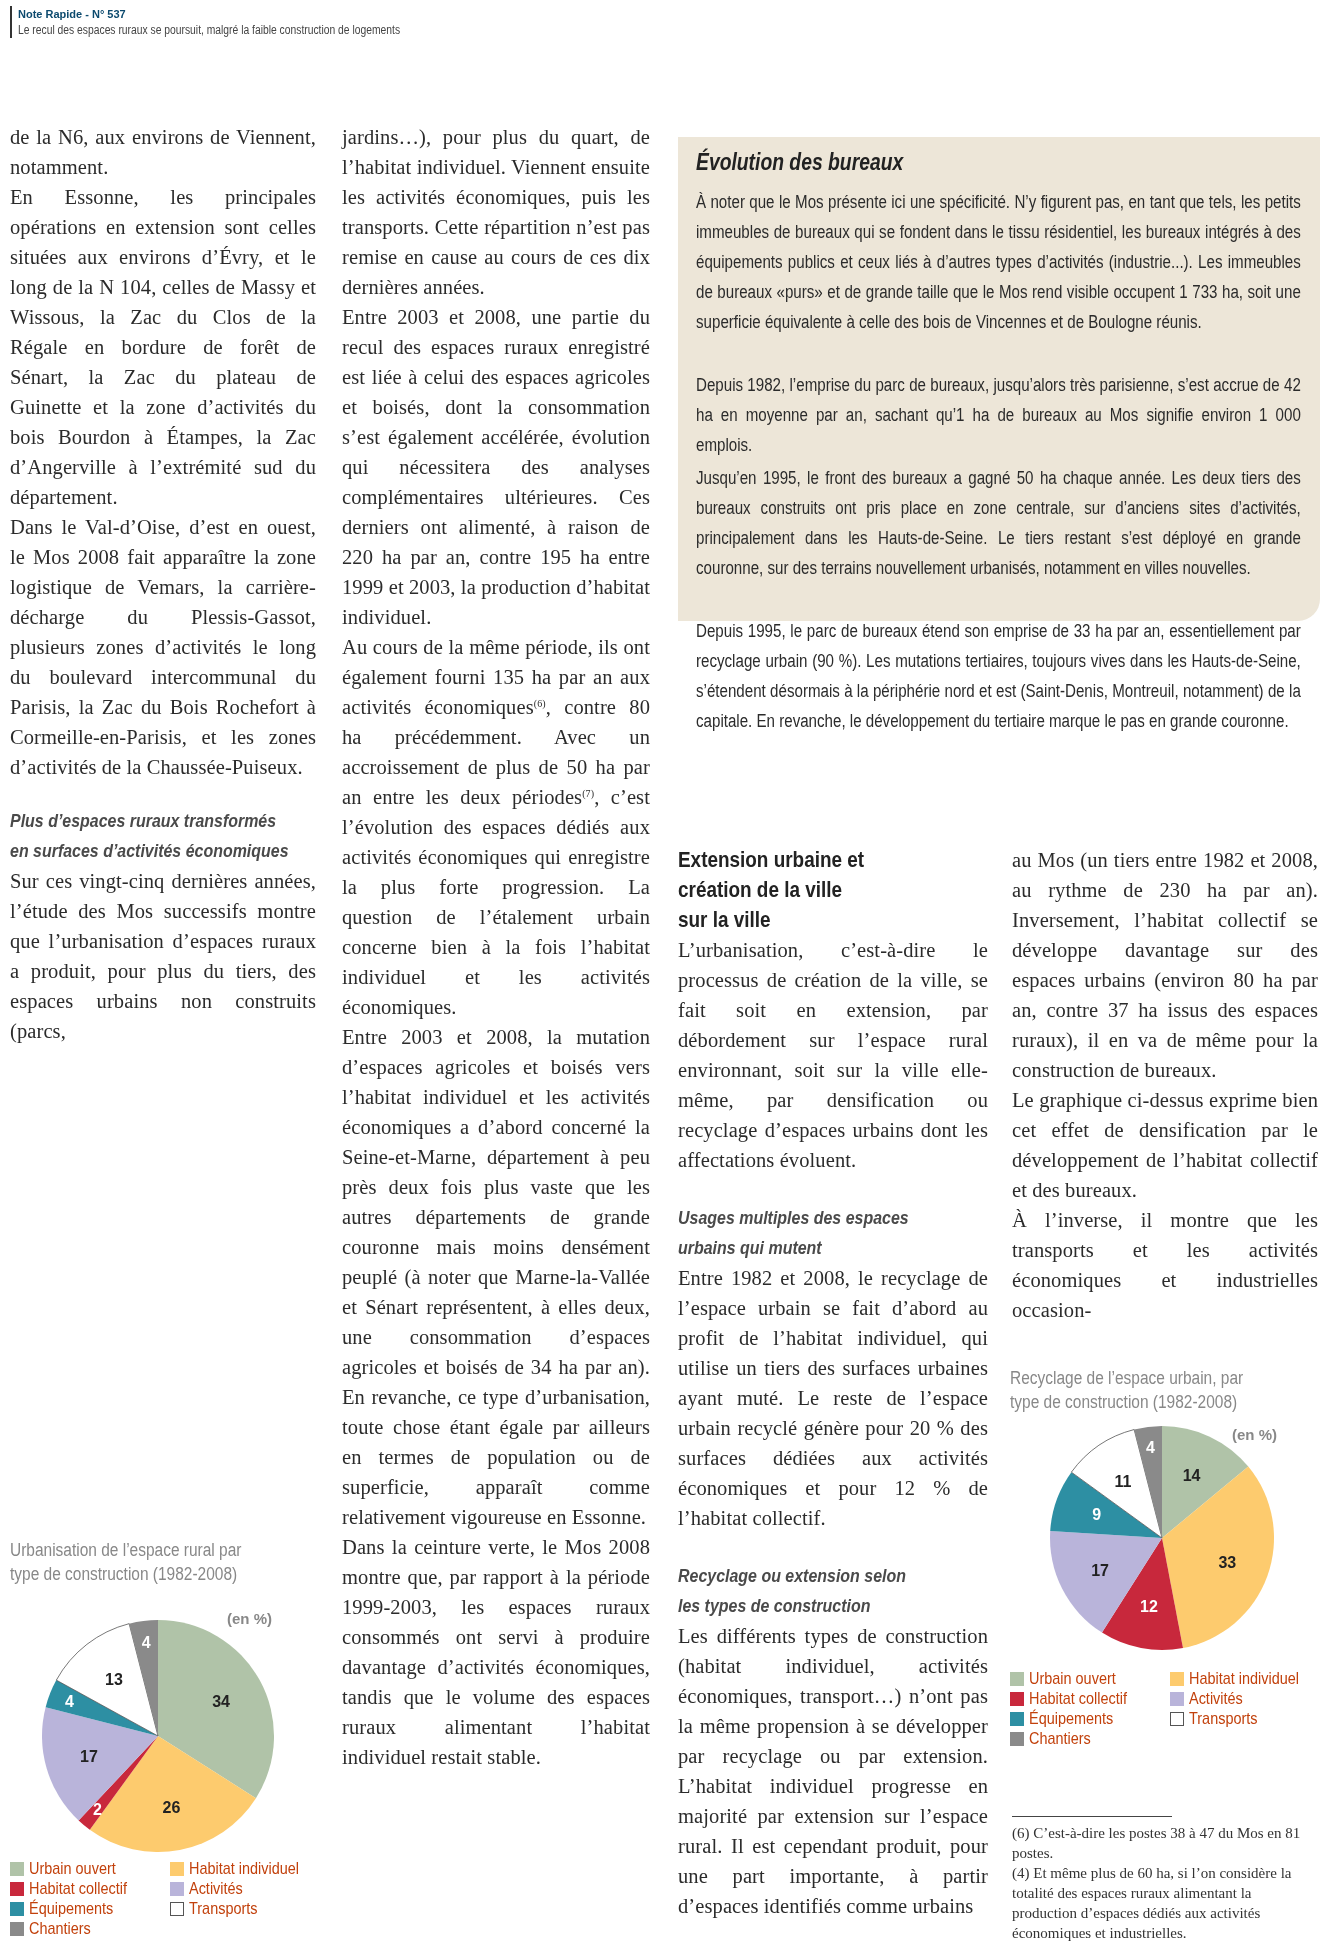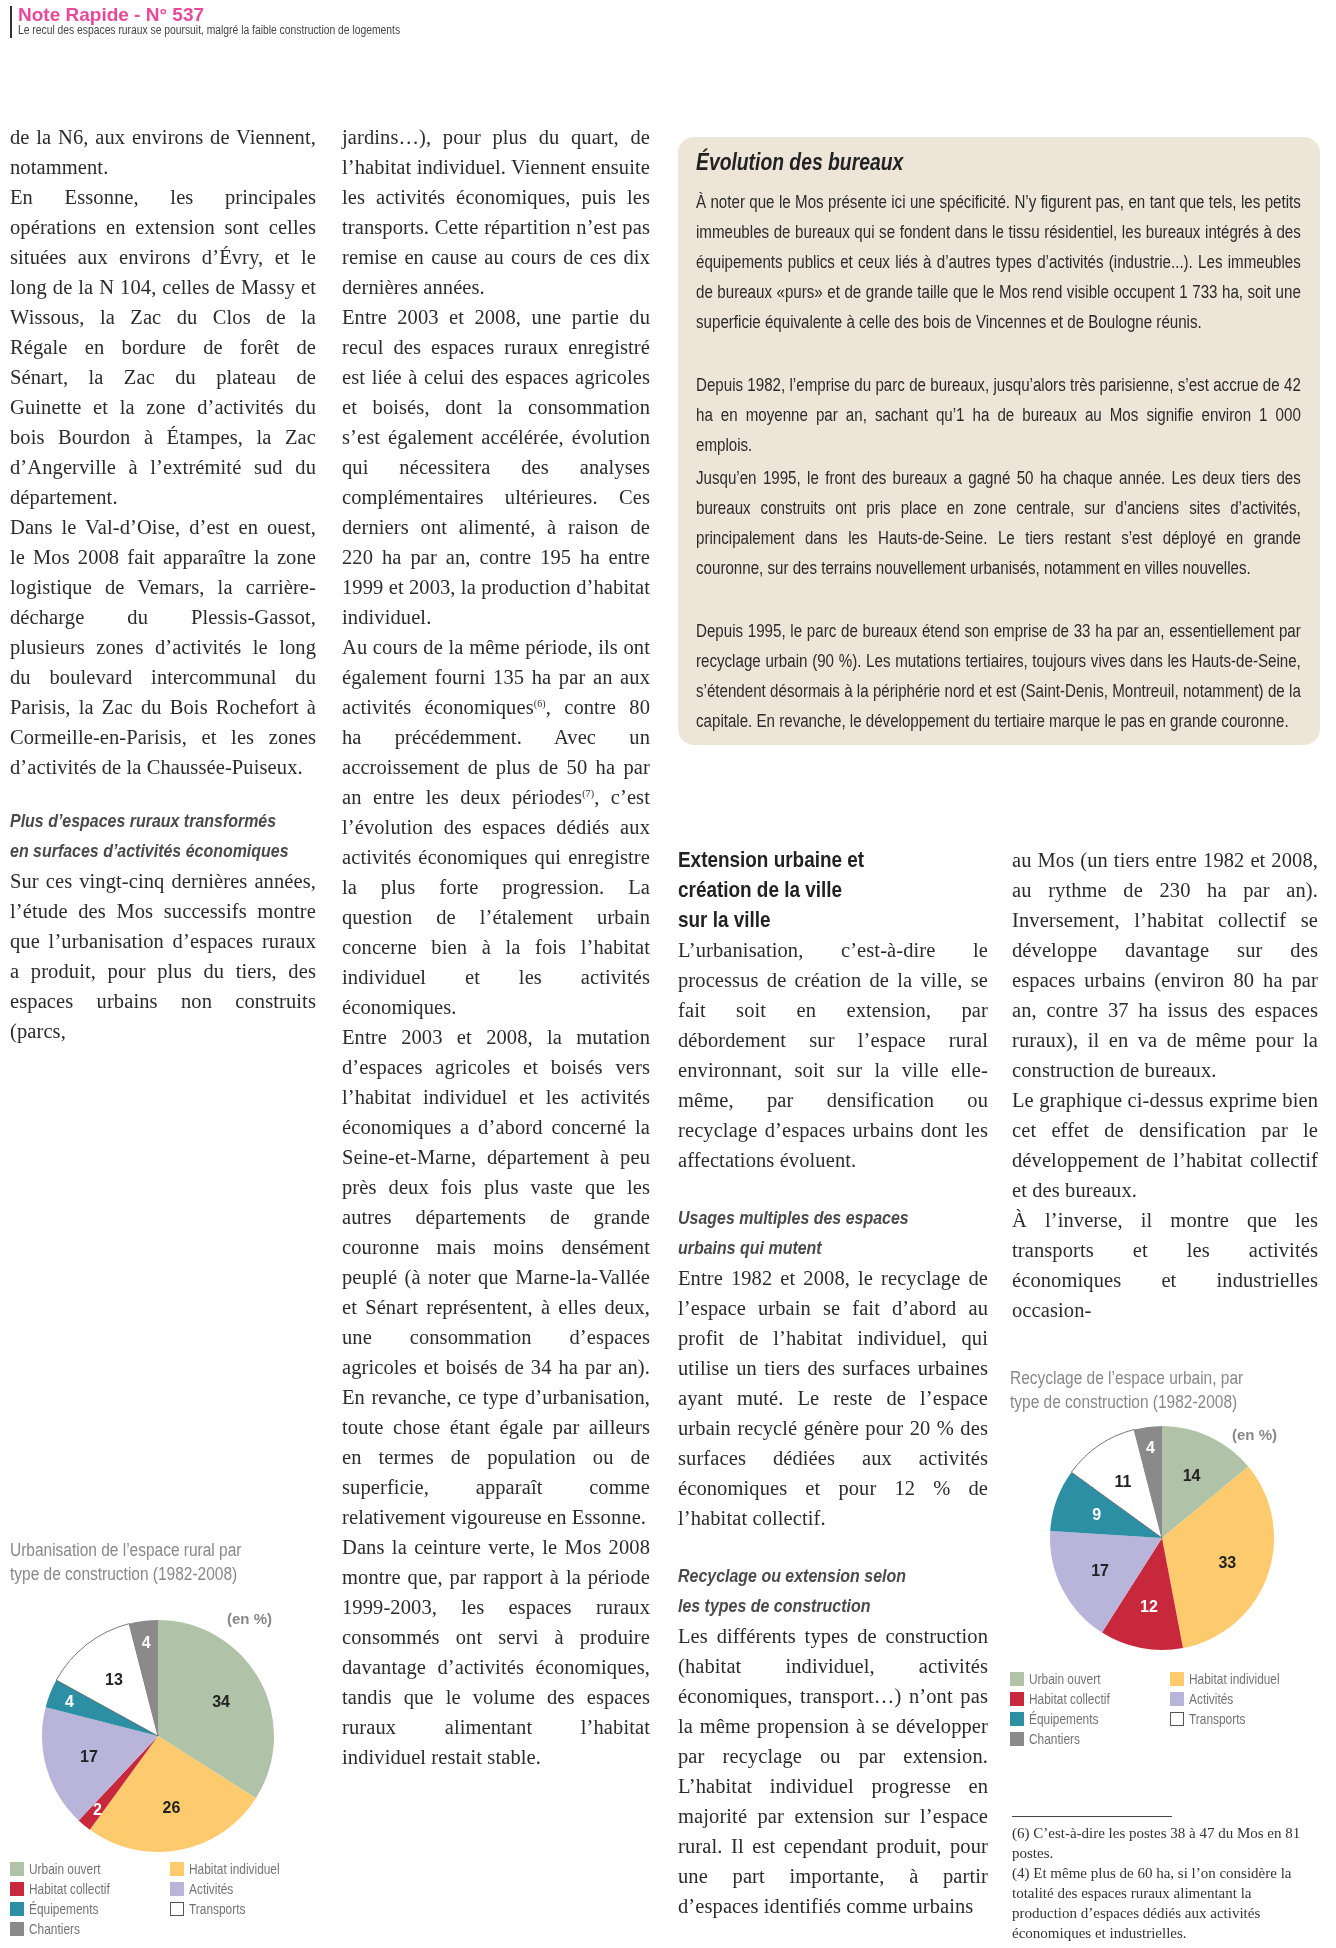--- a/index.html
+++ b/index.html
@@ -1,39 +1,39 @@
 <!DOCTYPE html>
 <html><head>
 <meta charset="utf-8">
 <style>
   html, body { margin:0; padding:0; }
   body { width:1336px; height:1948px; background:#ffffff; position:relative; overflow:hidden;
          font-family:"DejaVu Serif", "Liberation Serif", serif; color:#2a2a2a; }
   .header { position:absolute; left:10px; top:6px; border-left:2px solid #333; padding-left:6px; }
-  .header .t1 { font-family:"Liberation Sans", sans-serif; font-weight:bold; font-size:19px; color:#ec4899; line-height:17px; }
+  .header .t1 { font-family:"Liberation Sans", sans-serif; font-weight:bold; font-size:11px; color:#0c4a6e; line-height:17px; }
   .header .t2 { font-family:"Liberation Sans", sans-serif; font-size:12px; color:#444; line-height:15px; transform:scaleX(0.86); transform-origin:left; white-space:nowrap; }
   .col { position:absolute; }
   .body-text { font-family:"Liberation Serif", serif; font-size:20.5px; line-height:30px; color:#2b2b2b;
                text-align:justify; hyphens:manual; margin:0; letter-spacing:0.1px; }
   .body-text p { margin:0; }
   .sub { font-family:"Liberation Sans", sans-serif; font-weight:bold; font-style:italic; font-size:19px;
          line-height:30px; color:#4a4a4a; transform:scaleX(0.84); transform-origin:left; white-space:nowrap; }
   .h2 { font-family:"Liberation Sans", sans-serif; font-weight:bold; font-size:22px; line-height:30px; color:#222;
         transform:scaleX(0.86); transform-origin:left; white-space:nowrap; }
   sup { font-size:10px; vertical-align:7px; line-height:0; }
-  .box { position:absolute; left:678px; top:137px; width:642px; height:608px; background:#ede6d8;
-         border-bottom-right-radius:22px;border-radius:16px; }
+  .box { position:absolute; left:678px; top:137px; width:642px; height:484px; background:#ede6d8;
+         border-bottom-right-radius:22px; }
   .box .bt { position:absolute; left:18px; top:12px; font-family:"Liberation Sans", sans-serif; font-weight:bold; font-style:italic;
              font-size:23px; color:#222; transform:scaleX(0.84); transform-origin:left; white-space:nowrap; }
   .box .bp { position:absolute; left:18px; width:720px; font-family:"Liberation Sans", sans-serif; font-size:18px; line-height:30px;
              color:#2b2b2b; transform:scaleX(0.84); transform-origin:left; text-align:justify; margin:0; }
   .chart-title { font-family:"Liberation Sans", sans-serif; font-size:18px; line-height:24px; color:#888;
                  transform:scaleX(0.86); transform-origin:left; white-space:nowrap; }
   .unit { position:absolute; font-family:"Liberation Sans", sans-serif; font-weight:bold; font-size:15px; color:#888; }
-  .legend { position:absolute; font-family:"Liberation Sans", sans-serif; font-size:14px; color:#737373; }
+  .legend { position:absolute; font-family:"Liberation Sans", sans-serif; font-size:17px; color:#c2410c; }
   .legend .li { position:absolute; white-space:nowrap; height:18px; line-height:18px; }
   .legend .sw { display:inline-block; width:14px; height:14px; vertical-align:-2px; margin-right:5px; box-sizing:border-box; }
   .legend .lt { display:inline-block; transform:scaleX(0.85); transform-origin:left; }
   .pie-label { font-family:"Liberation Sans", sans-serif; font-weight:bold; font-size:16px; }
   .footnotes { position:absolute; left:1012px; top:1816px; width:306px; font-family:"Liberation Serif", serif; font-size:15px; line-height:20px; color:#333; }
   .footnotes .rule { width:160px; border-top:1px solid #444; margin-bottom:6px; }
 </style>
 </head>
 <body>
 

